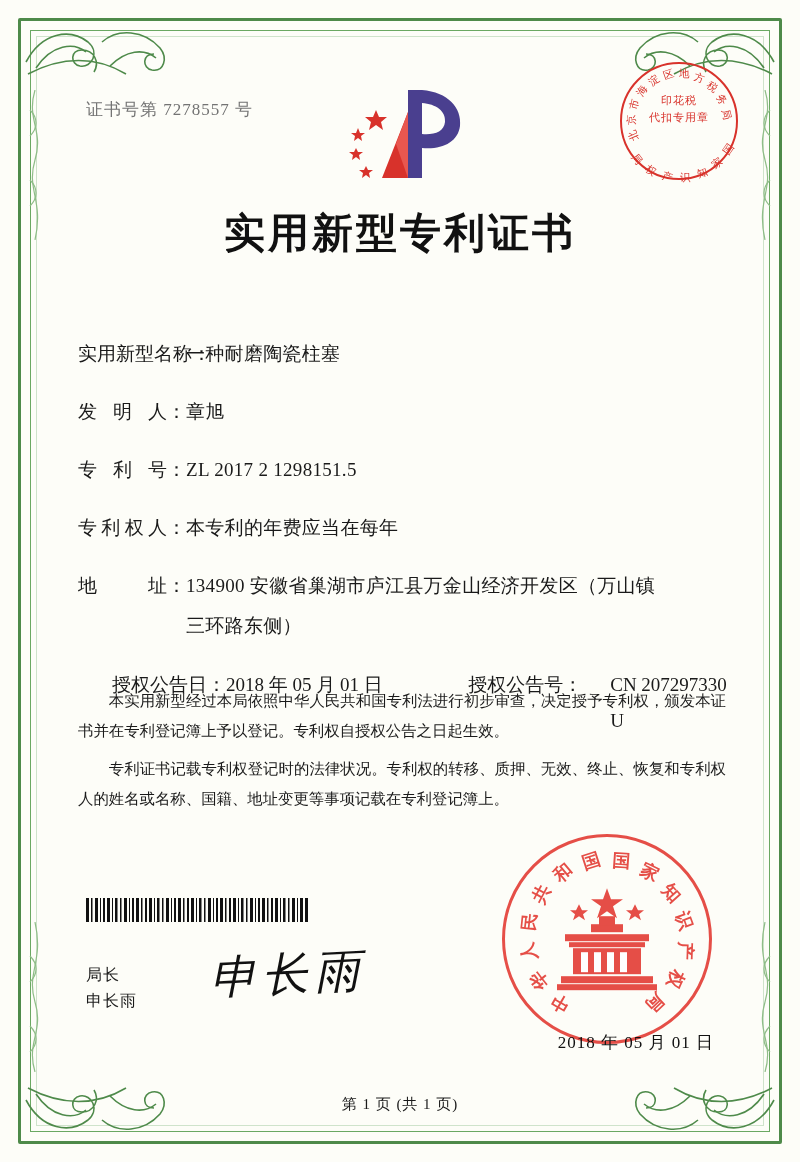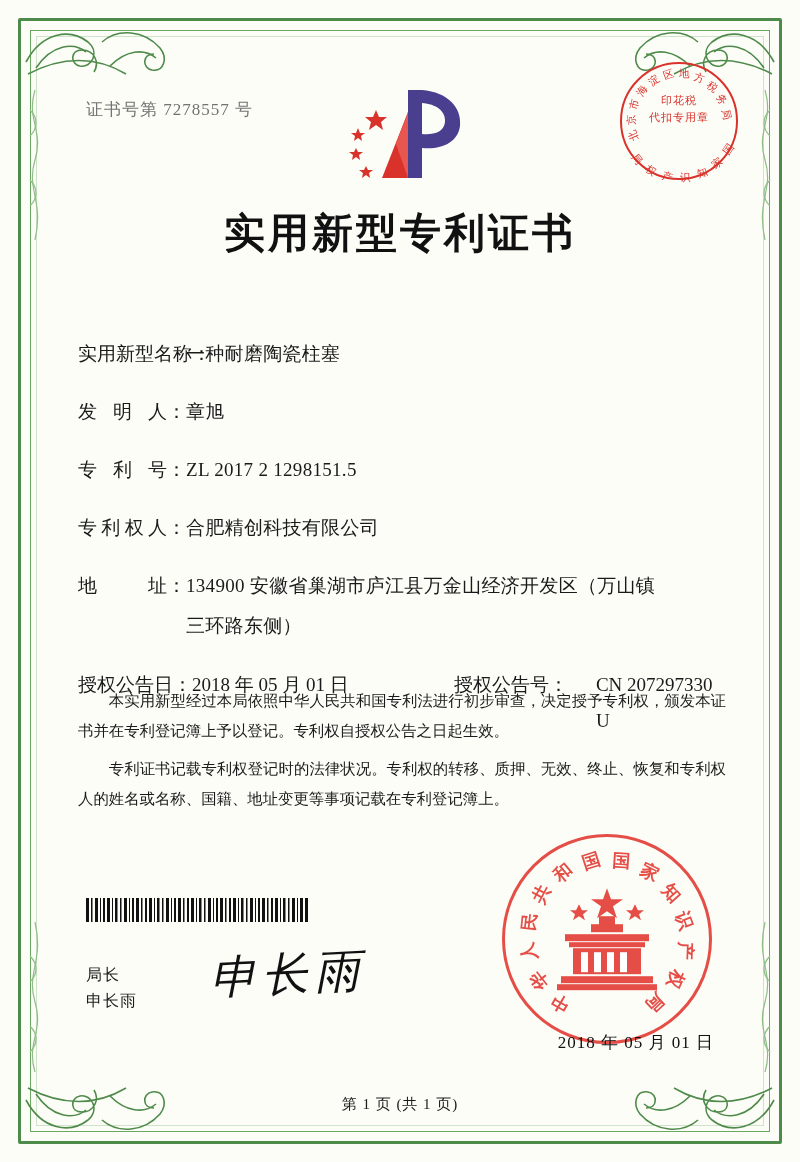--- a/index.html
+++ b/index.html
@@ -156,20 +156,21 @@
     letter-spacing: 0.3px;
   }
   .field-value .second-line {
     display: block;
     margin-top: 4px;
   }
 
   .row-two {
     display: flex;
     margin-bottom: 4px;
+    margin-left: 34px;
   }
   .row-two .left {
     display: flex;
     width: 380px;
   }
   .row-two .right {
     display: flex;
     gap: 28px;
   }
   .row-two .lbl2 { white-space: nowrap; }
@@ -416,21 +417,21 @@
     </div>
 
 
     <div class="field-row">
       <div class="field-label spaced">
         <span>专</span>
         <span>利</span>
         <span>权</span>
         <span>人：</span>
       </div>
-      <div class="field-value">合肥精创科技有限公司</div>
+      <div class="field-value">本专利的年费应当在每年</div>
     </div>
 
     <div class="field-row">
       <div class="field-label spaced">
         <span>地</span>
         <span>址：</span>
       </div>
       <div class="field-value">
         <span>134900 安徽省巢湖市庐江县万金山经济开发区（万山镇</span>
         <span class="second-line">三环路东侧）</span>

